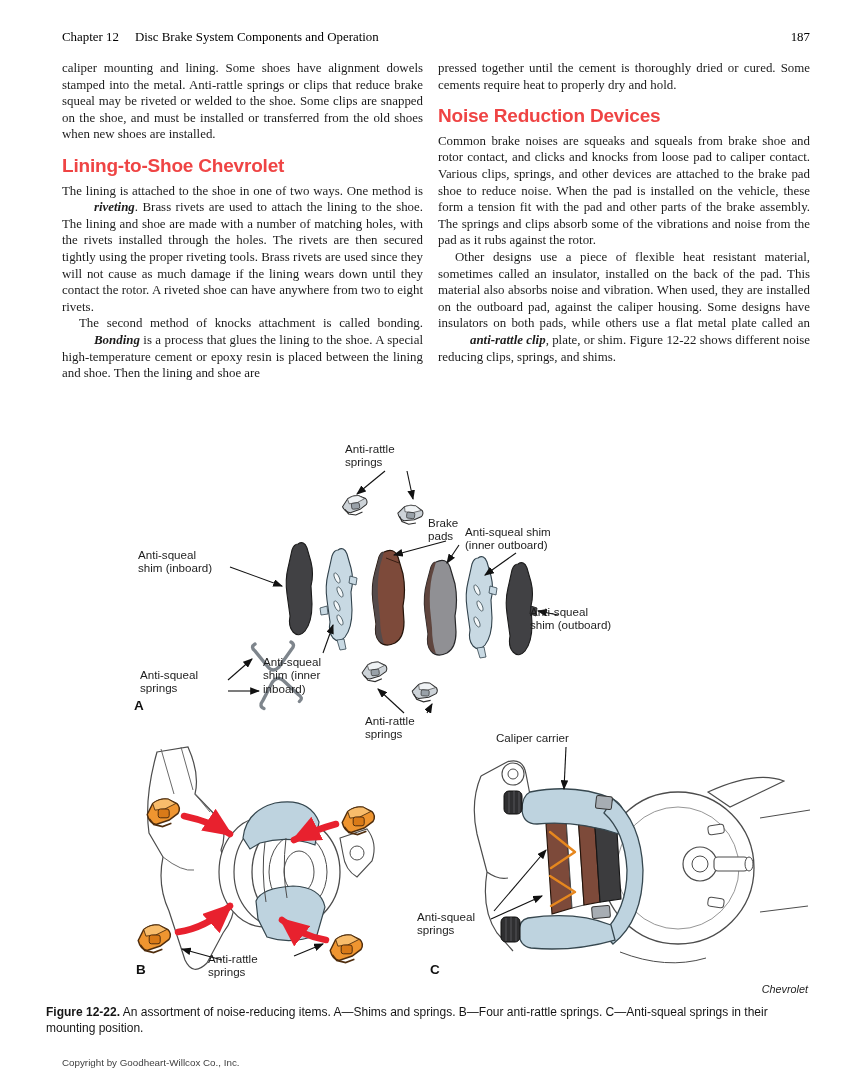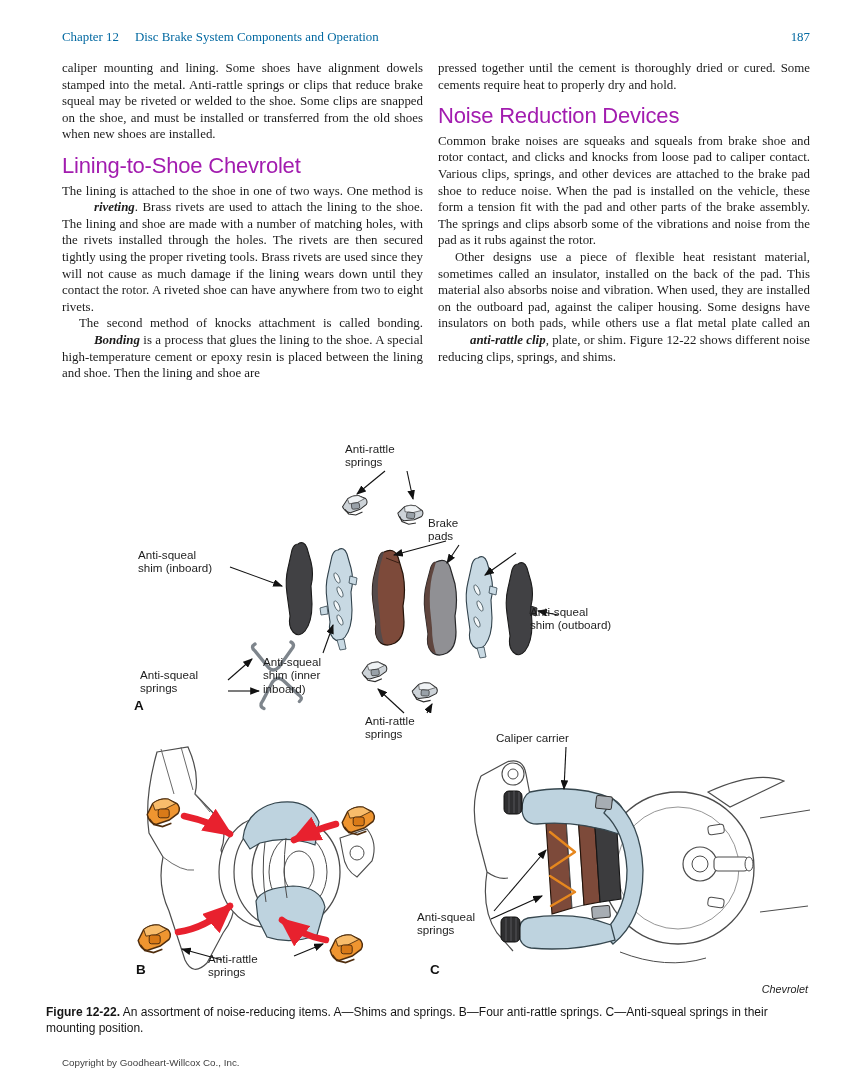--- a/index.html
+++ b/index.html
@@ -2,32 +2,32 @@
 <html><head>
 <meta charset="utf-8">
 <style>
   html,body{margin:0;padding:0;}
   body{
     width:849px;height:1087px;position:relative;background:#ffffff;
     font-family:"Liberation Serif", serif;color:#1c1c1c;overflow:hidden;
   }
   .runhead{
     position:absolute;left:62px;top:30px;width:748px;display:flex;
-    font-size:12.9px;color:#0369a1;justify-content:space-between;
+    font-size:12.9px;color:#000000;justify-content:space-between;
   }
   .runhead .chap{margin-right:16px;}
   .runhead .pagenum{margin-left:auto;}
   .col{position:absolute;top:60px;text-align:justify;font-size:12.9px;line-height:16.6px;}
   .col-left{left:62px;width:361px;}
   .col-right{left:438px;width:372px;}
   .col p{margin:0;}
   .col p.indent{text-indent:17px;}
   h2{
-    font-family:"Liberation Sans", sans-serif;font-weight:normal;
-    font-size:22px;color:#a21caf;margin:15px 0 8px 0;letter-spacing:-0.2px;
+    font-family:"Liberation Sans", sans-serif;font-weight:bold;
+    font-size:19px;color:#ef4444;margin:15px 0 8px 0;letter-spacing:-0.2px;
   }
   .seg-b{font-weight:normal;}
   .seg-bi{font-weight:bold;font-style:italic;margin-left:32px;}
   .figure{position:absolute;left:60px;top:440px;width:750px;height:560px;}
   .figure svg{position:absolute;left:0;top:0;}
   .fig-label{
     position:absolute;font-family:"Liberation Sans", sans-serif;
     font-size:11.6px;line-height:1.16;color:#1d1d1d;text-align:left;white-space:pre-line;
   }
   .panel-letter{
@@ -243,20 +243,22 @@
       <path d="M506,307 L504,349" marker-end="url(#ab)"></path>
       <path d="M434,471 L486,410" marker-end="url(#ab)"></path>
       <path d="M431,479 L482,456" marker-end="url(#ab)"></path>
     </g>
   </svg>
 
   <div class="fig-label" style="left:285px;top:2px;width:100px;">Anti-rattle
 springs</div>
   <div class="fig-label" style="left:368px;top:76px;width:64px;">Brake
 pads</div>
+  <div class="fig-label" style="left:405px;top:85px;width:145px;">Anti-squeal shim
+(inner outboard)</div>
   <div class="fig-label" style="left:78px;top:108px;width:105px;">Anti-squeal
 shim (inboard)</div>
   <div class="fig-label" style="left:470px;top:165px;width:150px;">Anti-squeal
 shim (outboard)</div>
   <div class="fig-label" style="left:80px;top:228px;width:100px;">Anti-squeal
 springs</div>
   <div class="fig-label" style="left:203px;top:215px;width:100px;">Anti-squeal
 shim (inner
 inboard)</div>
   <div class="fig-label" style="left:305px;top:274px;width:100px;">Anti-rattle

